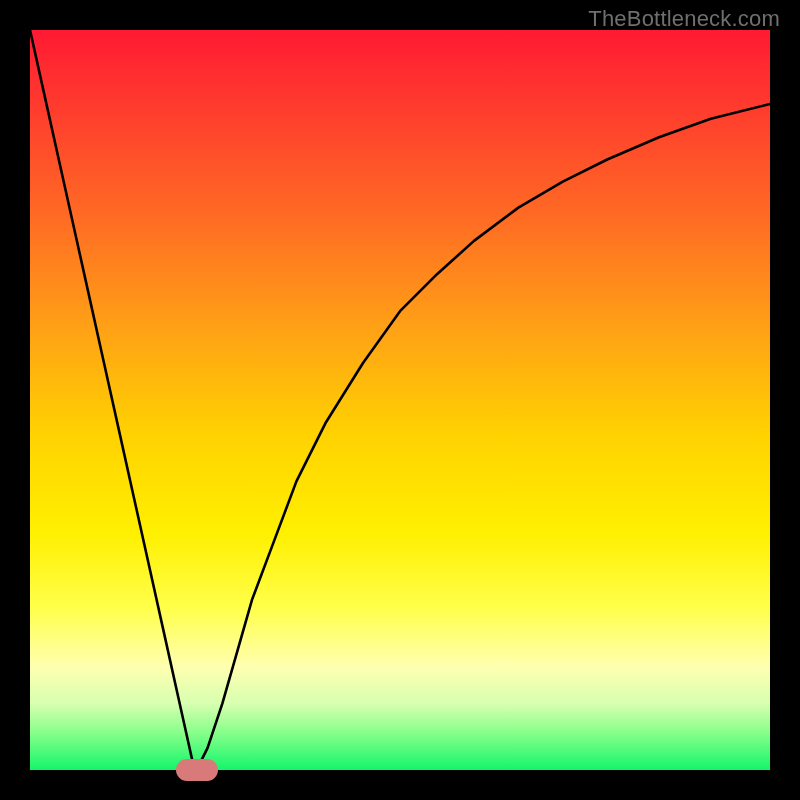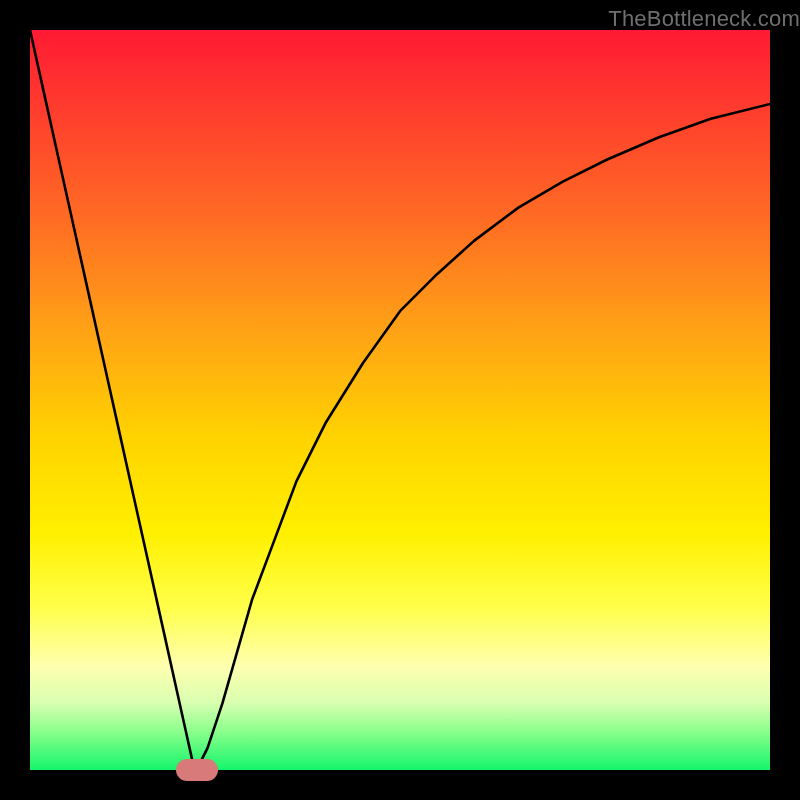--- a/index.html
+++ b/index.html
@@ -32,21 +32,21 @@
       #fff000 68%,
       #ffff4a 78%,
       #ffffb0 86%,
       #d8ffb0 91%,
       #86ff8a 95%,
       #14f56b 100%);
   }
   .attribution {
     position: absolute;
     top: 6px;
-    right: 0;
+    right: 20px;
     color: #6f6f6f;
     font-size: 22px;
     font-weight: 400;
     letter-spacing: 0.2px;
     text-align: right;
   }
   svg.curve {
     position: absolute;
     left: 0;
     top: 0;

